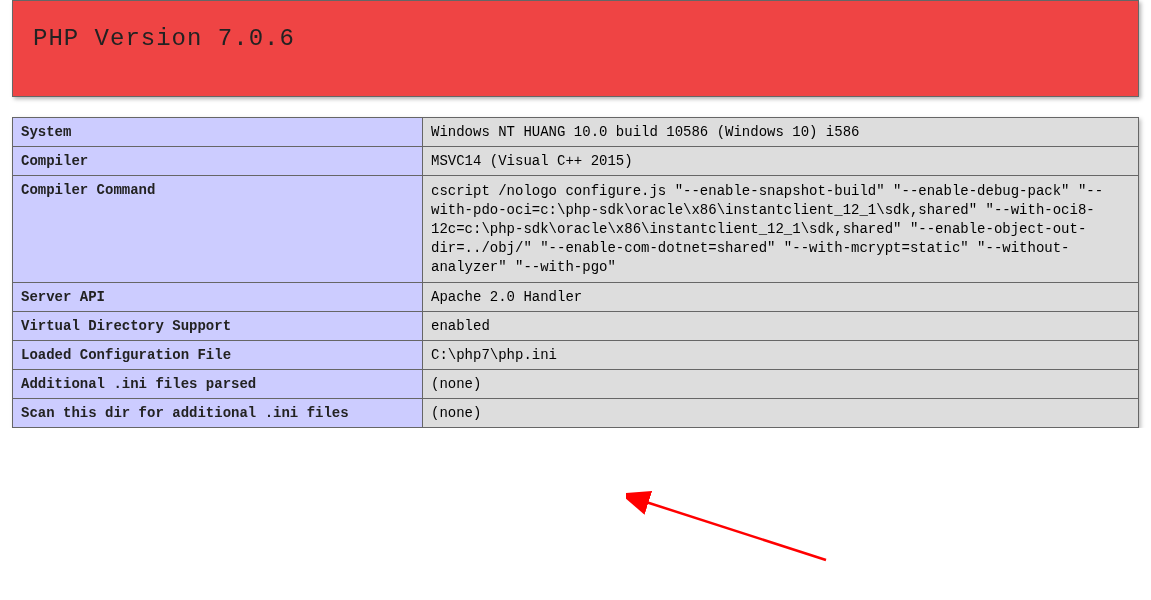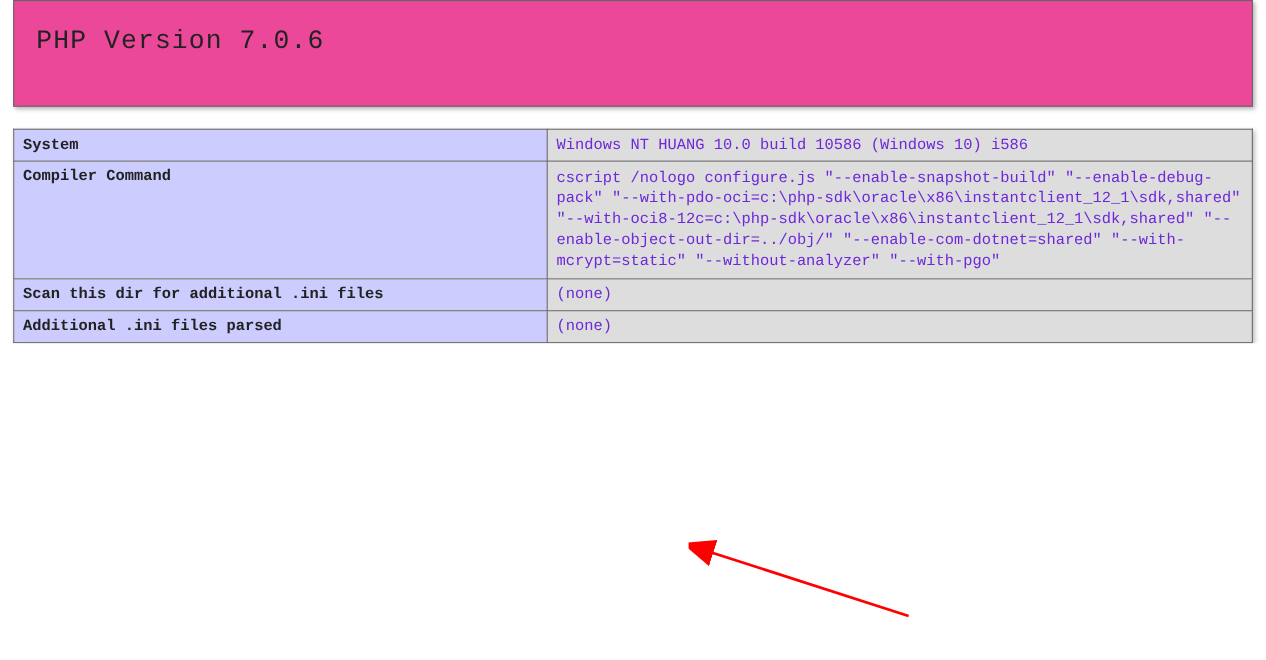--- a/index.html
+++ b/index.html
@@ -6,21 +6,21 @@
     body {
       background: #ffffff;
       font-family: "SimSun", "NSimSun", "Courier New", monospace;
       font-size: 14px;
       color: #333;
       padding: 0;
       width: 1151px;
       overflow: hidden;
     }
     .header-banner {
-      background: #ec4899;
+      background: #ef4444;
       border: 1px solid #666;
       padding: 24px 20px 44px 20px;
       margin: 0 12px 20px 12px;
       box-shadow: 2px 2px 4px rgba(0,0,0,0.3);
     }
     .header-banner h1 {
       font-family: "SimSun", "NSimSun", "Courier New", monospace;
       font-size: 24px;
       font-weight: normal;
       color: #222;
@@ -40,55 +40,71 @@
       font-size: 14px;
       color: #333;
       vertical-align: top;
       overflow: hidden;
       white-space: nowrap;
     }
     .info-table td.multiline { white-space: normal; line-height: 1.35; }
     .info-table td.label {
       background: #ccccff;
       font-weight: bold;
-      width: 485px;
+      width: 410px;
       color: #222;
     }
     .info-table td.value {
       background: #dddddd;
-      color: #6d28d9;
+      color: #000000;
     }
     .arrow-overlay {
       position: absolute;
       pointer-events: none;
     }
   </style>
 </head>
 <body>
 
 <div class="header-banner">
   <h1>PHP Version 7.0.6</h1>
 </div>
 
 <table class="info-table">
   <tbody id="info-body">
       <tr>
         <td class="label">System</td>
         <td class="value">Windows NT HUANG 10.0 build 10586 (Windows 10) i586</td>
       </tr>
       <tr>
+        <td class="label">Compiler</td>
+        <td class="value">MSVC14 (Visual C++ 2015)</td>
+      </tr>
+      <tr>
         <td class="label">Compiler Command</td>
         <td class="value multiline">cscript /nologo configure.js "--enable-snapshot-build" "--enable-debug-pack" "--with-pdo-oci=c:\php-sdk\oracle\x86\instantclient_12_1\sdk,shared" "--with-oci8-12c=c:\php-sdk\oracle\x86\instantclient_12_1\sdk,shared" "--enable-object-out-dir=../obj/" "--enable-com-dotnet=shared" "--with-mcrypt=static" "--without-analyzer" "--with-pgo"</td>
       </tr>
       <tr>
-        <td class="label">Scan this dir for additional .ini files</td>
+        <td class="label">Server API</td>
+        <td class="value">Apache 2.0 Handler</td>
+      </tr>
+      <tr>
+        <td class="label">Virtual Directory Support</td>
+        <td class="value">enabled</td>
+      </tr>
+      <tr>
+        <td class="label">Loaded Configuration File</td>
+        <td class="value">C:\php7\php.ini</td>
+      </tr>
+      <tr>
+        <td class="label">Additional .ini files parsed</td>
         <td class="value">(none)</td>
       </tr>
       <tr>
-        <td class="label">Additional .ini files parsed</td>
+        <td class="label">Scan this dir for additional .ini files</td>
         <td class="value">(none)</td>
       </tr>
     </tbody>
 </table>
 
 <svg class="arrow-overlay" width="220" height="80" style="left:626px; top:490px;">
   <defs>
     <marker id="arrowhead" markerWidth="12" markerHeight="10" refX="1" refY="5" orient="auto">
       <polygon points="0 0, 12 5, 0 10" fill="#ff0000"></polygon>
     </marker>

